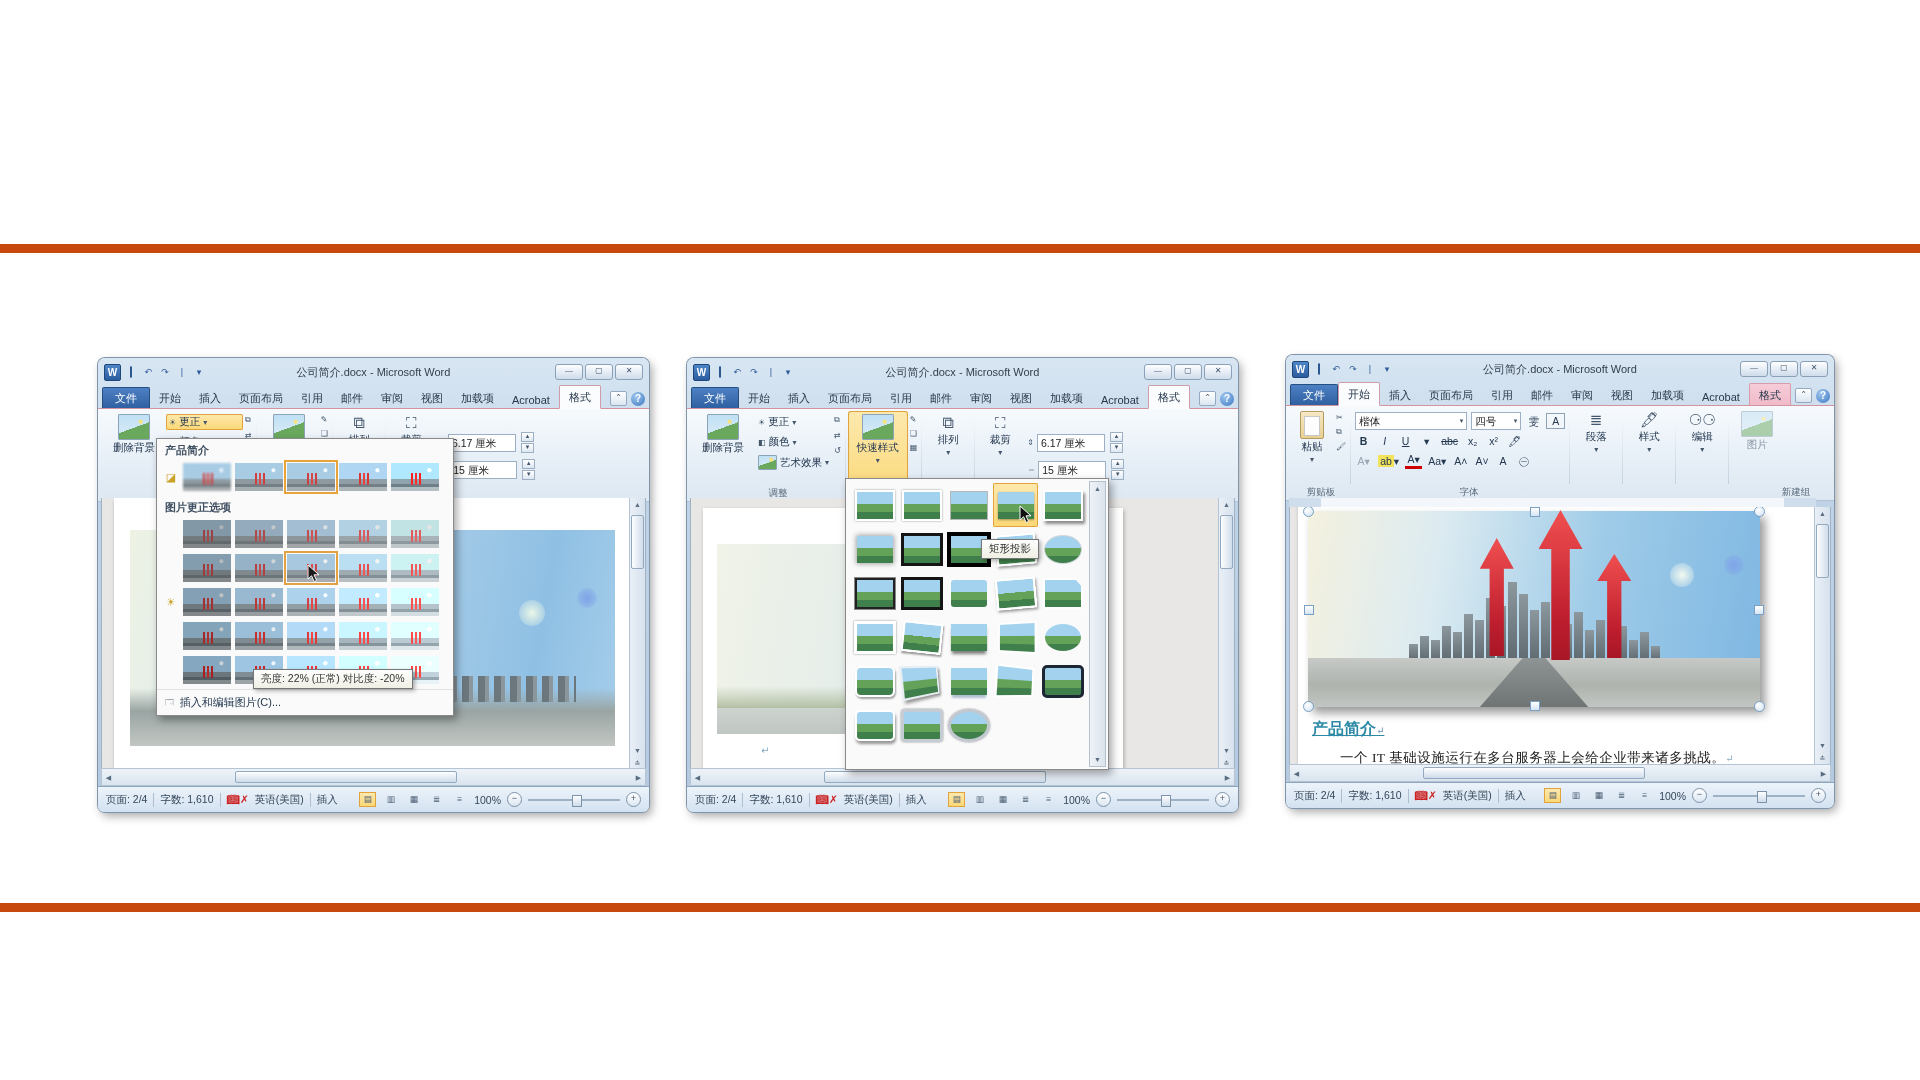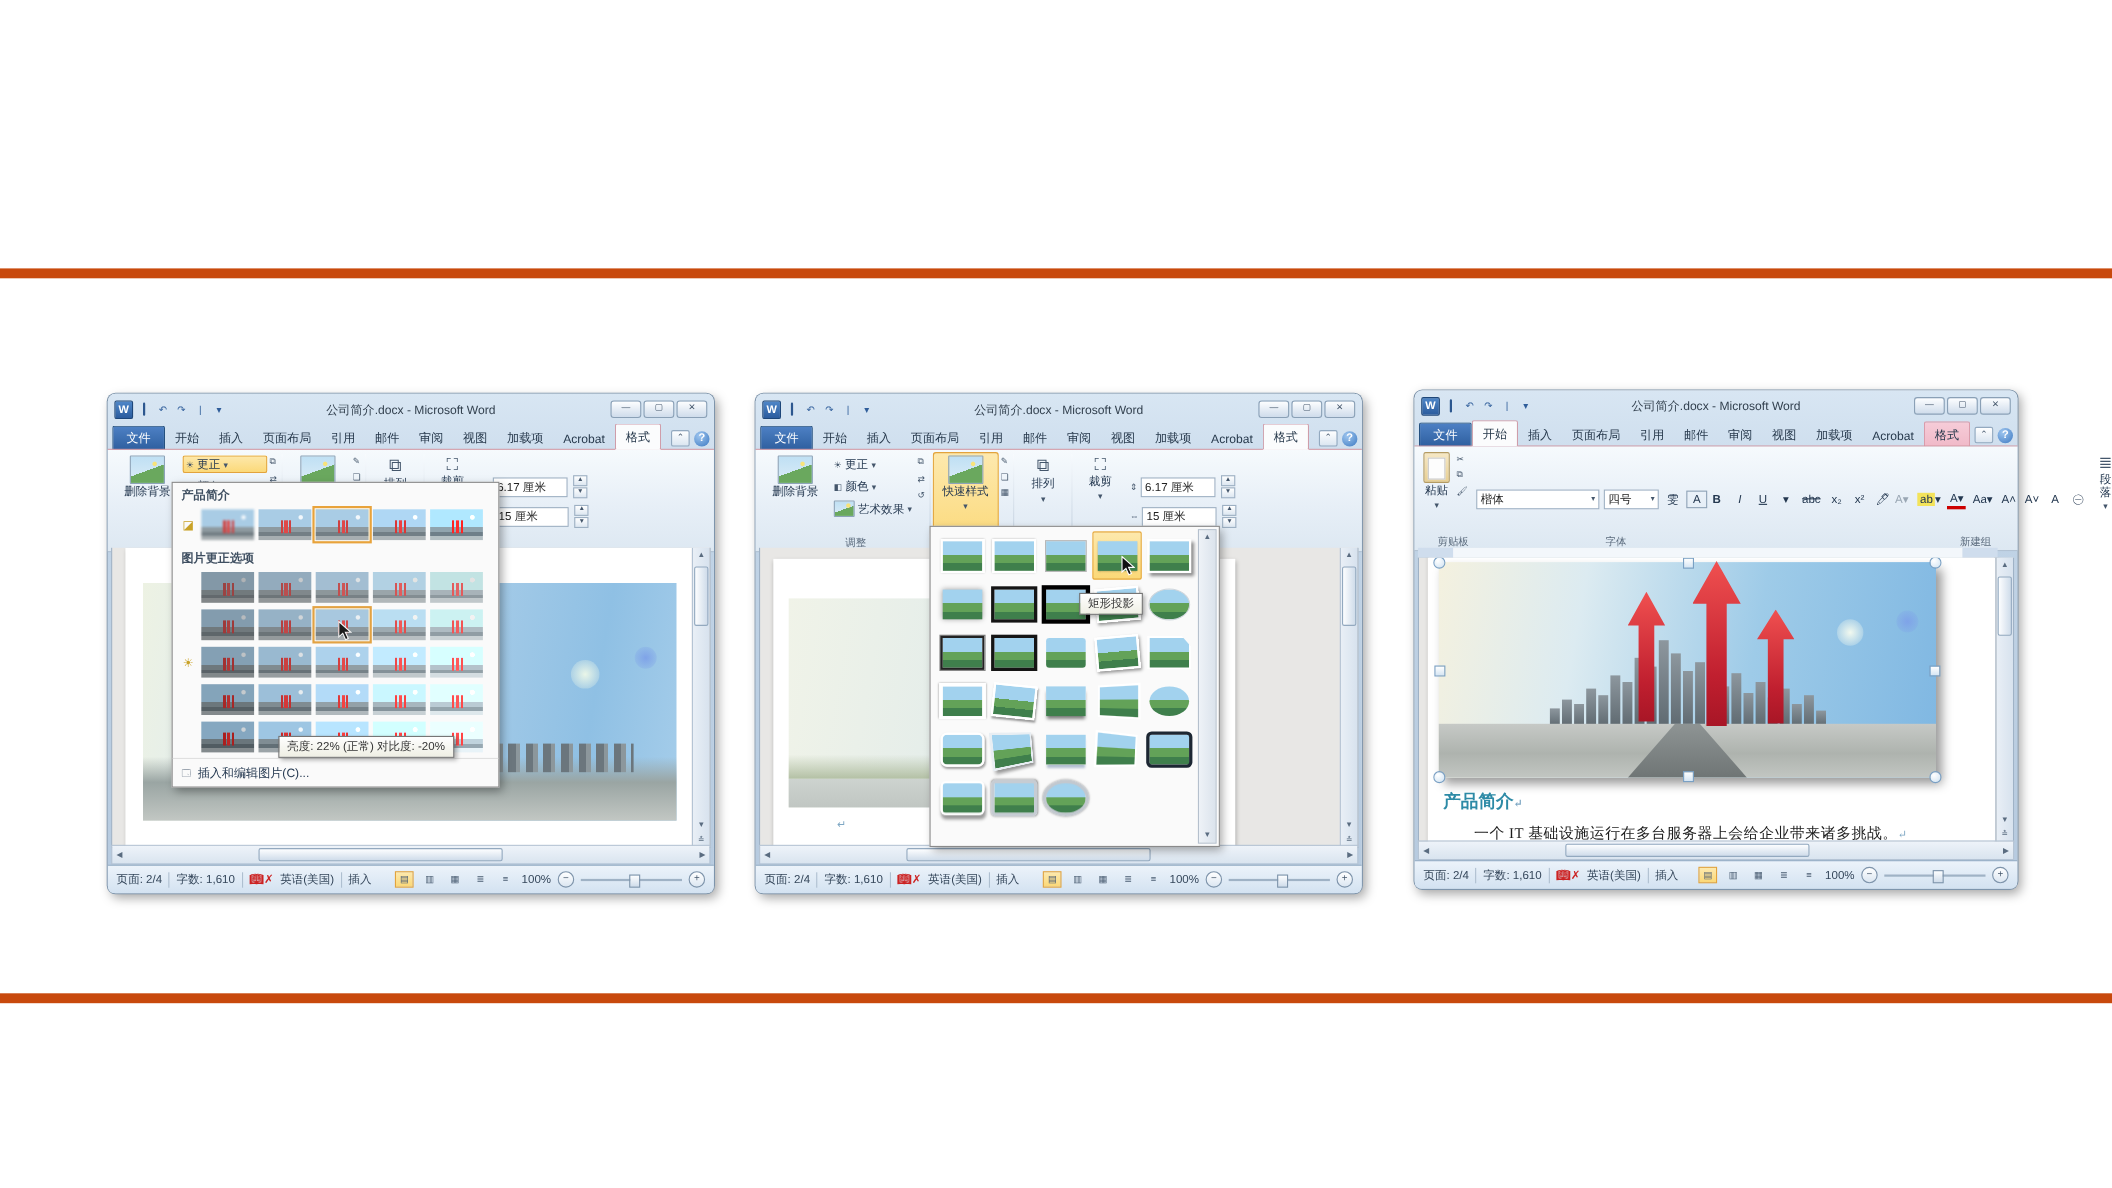--- a/index.html
+++ b/index.html
@@ -675,21 +675,21 @@
       <span class="lab">粘贴</span>
             <span class="dsk">▾</span>
     </div>
     <div style="display:flex;flex-direction:column;gap:5px;padding:5px 2px;">
       <span class="dsk">✂</span>
       <span class="dsk">⧉</span>
       <span class="dsk">🖌︎</span>
     </div>
     <div class="grouplab" style="left:4px;width:62px;">剪贴板</div>
     <div class="rsep"></div>
-    <div style="display:flex;padding:2px 2px;">
+    <div style="display:flex;flex-direction:column;padding:2px 2px;">
       <div class="fmtrow">
         <span class="combo" style="width:104px">
                 <span>楷体</span>
                 <span class="da">▾</span>
               </span>
         <span class="combo" style="width:42px">
                 <span>四号</span>
                 <span class="da">▾</span>
               </span>
         <span class="fbtn">雯</span>
@@ -782,21 +782,21 @@
       <span class="bokeh" style="right:16px;top:44px;width:20px;height:20px;background:radial-gradient(circle,#7fa3e8,rgba(127,163,232,0));"></span>
       <span class="handle-c" style="left:-5px;top:-5px"></span>
       <span class="handle-c" style="right:-5px;top:-5px"></span>
       <span class="handle-c" style="left:-5px;bottom:-5px"></span>
       <span class="handle-c" style="right:-5px;bottom:-5px"></span>
       <span class="handle-e" style="left:50%;top:-4px;margin-left:-4px"></span>
       <span class="handle-e" style="left:50%;bottom:-4px;margin-left:-4px"></span>
       <span class="handle-e" style="left:-4px;top:50%;margin-top:-4px"></span>
       <span class="handle-e" style="right:-4px;top:50%;margin-top:-4px"></span>
     </div>
-    <div class="dochead" style="left:22px;top:212px;">
+    <div class="dochead" style="left:22px;top:212px;text-decoration:underline;">
       <span>产品简介</span><span class="pmark">↵</span></div>
     <div class="docline" style="left:50px;top:242px;right:30px;">
       <span>一个 IT 基础设施运行在多台服务器上会给企业带来诸多挑战。</span><span class="pmark">↵</span></div>
 
     <div class="vscroll">
     <span class="sbtn">▲</span>
     <span class="vthumb"></span>
     <span style="flex:1"></span>
     <span class="sbtn">▼</span>
     <span class="sbtn">≛</span>

